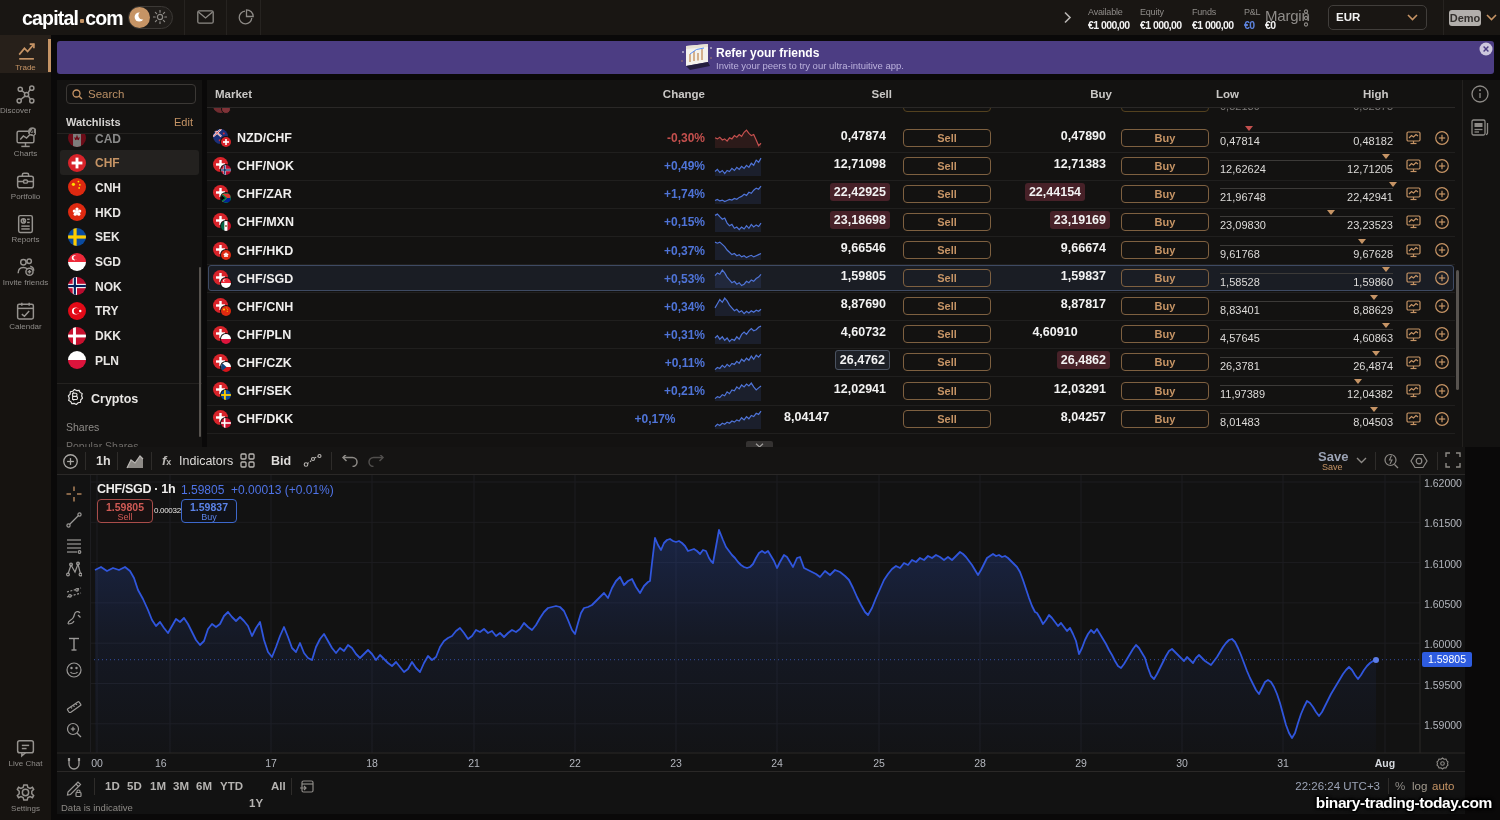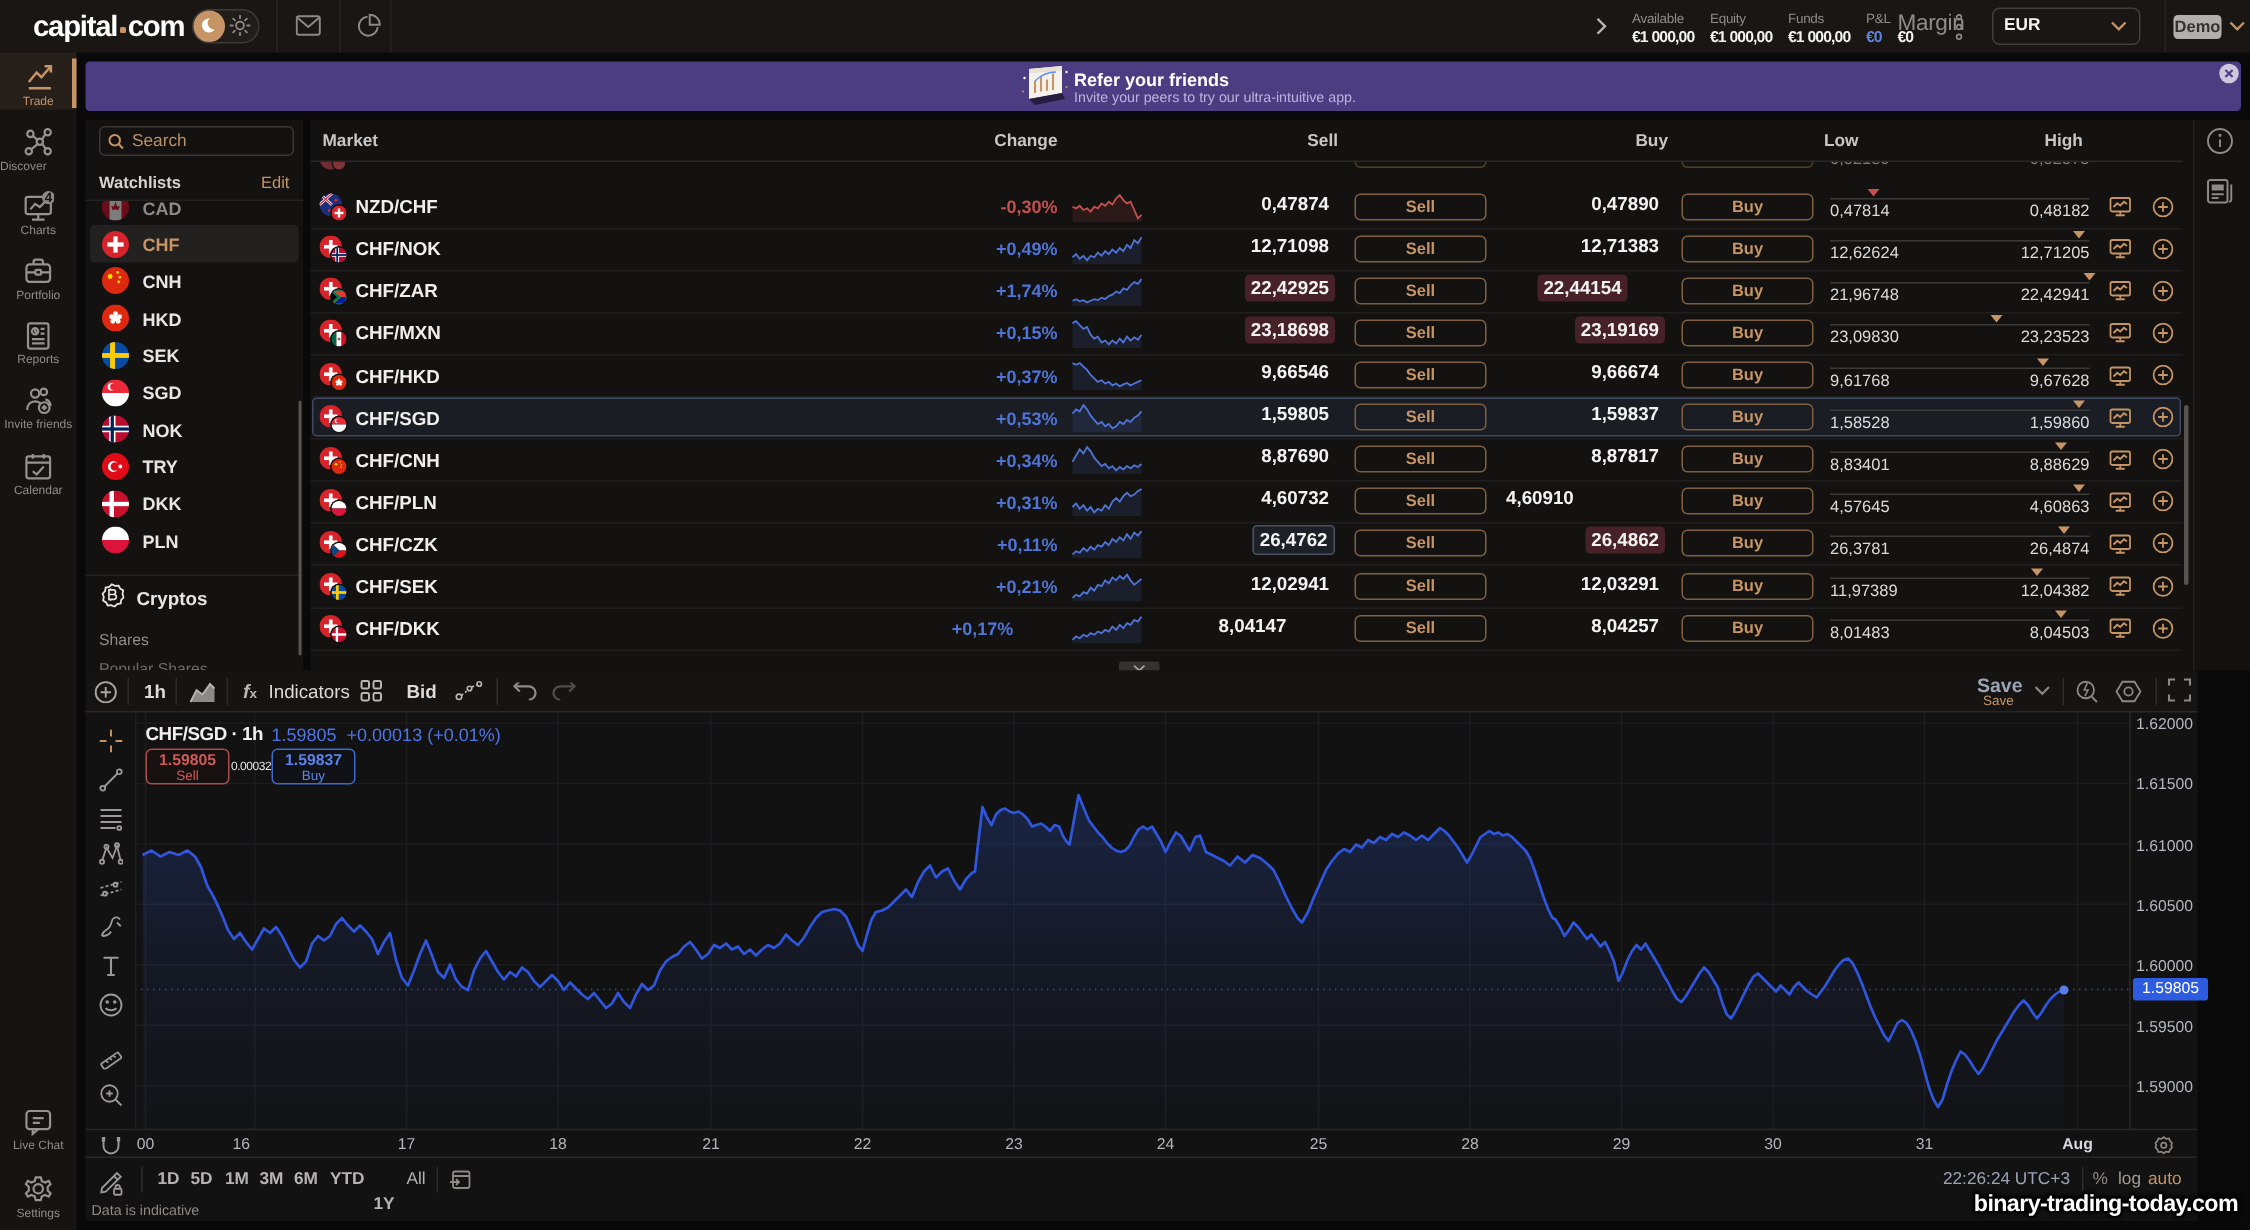--- a/index.html
+++ b/index.html
@@ -798,21 +798,21 @@
 <div class="abs" style="left:237px;top:327.8px;font-size:12.5px;font-weight:bold;color:#f0efee;">CHF/PLN</div>
 <div class="abs" style="left:605px;top:327.8px;width:100px;text-align:right;font-size:12px;font-weight:bold;color:#4f74d8;">+0,31%</div>
 <div class="abs" style="left:714px;top:324.3px;">
     <svg width="48" height="20" viewBox="0 0 48 20">
       <polygon points="1,20 1.0,14.0 3.4,11.6 5.8,15.2 8.3,12.8 10.7,16.4 13.1,14.0 15.5,17.6 17.9,15.2 20.4,16.4 22.8,12.8 25.2,15.2 27.6,10.4 30.1,8.0 32.5,10.4 34.9,6.8 37.3,4.5 39.7,6.8 42.2,5.7 44.6,3.3 47.0,2.1 47.0,20" fill="#4f74d8" opacity="0.14"></polygon>
       <polyline points="1.0,14.0 3.4,11.6 5.8,15.2 8.3,12.8 10.7,16.4 13.1,14.0 15.5,17.6 17.9,15.2 20.4,16.4 22.8,12.8 25.2,15.2 27.6,10.4 30.1,8.0 32.5,10.4 34.9,6.8 37.3,4.5 39.7,6.8 42.2,5.7 44.6,3.3 47.0,2.1" fill="none" stroke="#4f74d8" stroke-width="1.2"></polyline>
     </svg>
   </div>
 <div class="abs" style="left:780px;top:325.3px;width:110px;text-align:right;font-size:12.5px;font-weight:bold;color:#f2f2f2;white-space:nowrap;"><span style="padding:2px 4px;">4,60732</span></div>
 <div class="abs" style="left:903px;top:325.3px;width:88px;height:18px;border:1px solid #7e6040;border-radius:4px;text-align:center;line-height:17px;font-size:11px;font-weight:bold;color:#c69465;">Sell</div>
-<div class="abs" style="left:1000px;top:325.3px;width:110px;text-align:left;font-size:12.5px;font-weight:bold;color:#f2f2f2;white-space:nowrap;"><span style="padding:2px 4px;">4,60910</span></div>
+<div class="abs" style="left:1000px;top:325.3px;width:110px;text-align:center;font-size:12.5px;font-weight:bold;color:#f2f2f2;white-space:nowrap;"><span style="padding:2px 4px;">4,60910</span></div>
 <div class="abs" style="left:1121px;top:325.3px;width:88px;height:18px;border:1px solid #7e6040;border-radius:4px;text-align:center;line-height:17px;font-size:11px;font-weight:bold;color:#c69465;">Buy</div>
 <div class="abs" style="left:1220px;top:328.8px;width:173px;height:1px;background:#3c3a38;"></div>
 <div class="abs" style="left:1382.1px;top:322.8px;width:0;height:0;border-left:4px solid transparent;border-right:4px solid transparent;border-top:5px solid #c69465;"></div>
 <div class="abs" style="left:1220px;top:331.8px;font-size:11px;color:#dddbd9;">4,57645</div>
 <div class="abs" style="left:1293px;top:331.8px;width:100px;text-align:right;font-size:11px;color:#dddbd9;">4,60863</div>
 <svg class="abs" style="left:1406px;top:326.8px;" width="15" height="15" viewBox="0 0 15 15">
     <g fill="none" stroke="#c69465" stroke-width="1.2">
       <rect x="1" y="2" width="13" height="9" rx="1.2"></rect>
       <path d="M3 8 L5.5 5.5 L7.5 7 L10 4.5 L12 6"></path>
       <line x1="7.5" y1="11" x2="7.5" y2="13"></line>
@@ -967,21 +967,21 @@
     </svg>
   </div>
 <div class="abs" style="left:237px;top:412.1px;font-size:12.5px;font-weight:bold;color:#f0efee;">CHF/DKK</div>
 <div class="abs" style="left:605px;top:412.1px;width:100px;text-align:center;font-size:12px;font-weight:bold;color:#4f74d8;">+0,17%</div>
 <div class="abs" style="left:714px;top:408.6px;">
     <svg width="48" height="20" viewBox="0 0 48 20">
       <polygon points="1,20 1.0,17.6 3.4,15.3 5.8,16.5 8.3,14.2 10.7,15.3 13.1,13.1 15.5,14.2 17.9,12.0 20.4,13.1 22.8,10.9 25.2,12.0 27.6,8.7 30.1,10.9 32.5,7.6 34.9,9.8 37.3,6.5 39.7,7.6 42.2,4.3 44.6,5.4 47.0,2.1 47.0,20" fill="#4f74d8" opacity="0.14"></polygon>
       <polyline points="1.0,17.6 3.4,15.3 5.8,16.5 8.3,14.2 10.7,15.3 13.1,13.1 15.5,14.2 17.9,12.0 20.4,13.1 22.8,10.9 25.2,12.0 27.6,8.7 30.1,10.9 32.5,7.6 34.9,9.8 37.3,6.5 39.7,7.6 42.2,4.3 44.6,5.4 47.0,2.1" fill="none" stroke="#4f74d8" stroke-width="1.2"></polyline>
     </svg>
   </div>
-<div class="abs" style="left:780px;top:409.6px;width:110px;text-align:center;font-size:12.5px;font-weight:bold;color:#f2f2f2;white-space:nowrap;"><span style="padding:2px 4px;">8,04147</span></div>
+<div class="abs" style="left:780px;top:409.6px;width:110px;text-align:left;font-size:12.5px;font-weight:bold;color:#f2f2f2;white-space:nowrap;"><span style="padding:2px 4px;">8,04147</span></div>
 <div class="abs" style="left:903px;top:409.6px;width:88px;height:18px;border:1px solid #7e6040;border-radius:4px;text-align:center;line-height:17px;font-size:11px;font-weight:bold;color:#c69465;">Sell</div>
 <div class="abs" style="left:1000px;top:409.6px;width:110px;text-align:right;font-size:12.5px;font-weight:bold;color:#f2f2f2;white-space:nowrap;"><span style="padding:2px 4px;">8,04257</span></div>
 <div class="abs" style="left:1121px;top:409.6px;width:88px;height:18px;border:1px solid #7e6040;border-radius:4px;text-align:center;line-height:17px;font-size:11px;font-weight:bold;color:#c69465;">Buy</div>
 <div class="abs" style="left:1220px;top:413.1px;width:173px;height:1px;background:#3c3a38;"></div>
 <div class="abs" style="left:1370.0px;top:407.1px;width:0;height:0;border-left:4px solid transparent;border-right:4px solid transparent;border-top:5px solid #c69465;"></div>
 <div class="abs" style="left:1220px;top:416.1px;font-size:11px;color:#dddbd9;">8,01483</div>
 <div class="abs" style="left:1293px;top:416.1px;width:100px;text-align:right;font-size:11px;color:#dddbd9;">8,04503</div>
 <svg class="abs" style="left:1406px;top:411.1px;" width="15" height="15" viewBox="0 0 15 15">
     <g fill="none" stroke="#c69465" stroke-width="1.2">
       <rect x="1" y="2" width="13" height="9" rx="1.2"></rect>
@@ -1254,21 +1254,21 @@
 <div class="abs" style="left:57px;top:771px;width:1408px;height:1px;background:#2a2827;"></div>
 <div class="abs" style="left:94px;top:778px;width:1px;height:17px;background:#2e2c2a;"></div>
 <div class="abs" style="left:291px;top:778px;width:1px;height:17px;background:#2e2c2a;"></div>
 <div class="abs" style="left:105px;top:780px;font-size:11.5px;font-weight:bold;color:#b5b3b1;">1D</div>
 <div class="abs" style="left:127px;top:780px;font-size:11.5px;font-weight:bold;color:#b5b3b1;">5D</div>
 <div class="abs" style="left:150px;top:780px;font-size:11.5px;font-weight:bold;color:#b5b3b1;">1M</div>
 <div class="abs" style="left:173px;top:780px;font-size:11.5px;font-weight:bold;color:#b5b3b1;">3M</div>
 <div class="abs" style="left:196px;top:780px;font-size:11.5px;font-weight:bold;color:#b5b3b1;">6M</div>
 <div class="abs" style="left:220px;top:780px;font-size:11.5px;font-weight:bold;color:#b5b3b1;">YTD</div>
 <div class="abs" style="left:249px;top:780px;font-size:11.5px;font-weight:bold;color:#b5b3b1;margin-top:17px;">1Y</div>
-<div class="abs" style="left:271px;top:780px;font-size:11.5px;font-weight:normal;color:#b5b3b1;">All</div>
+<div class="abs" style="left:271px;top:780px;font-size:11.5px;font-weight:bold;color:#b5b3b1;">All</div>
 <svg class="abs" style="left:299px;top:780px;" width="15" height="13" viewBox="0 0 15 13" fill="none" stroke="#8d8a86" stroke-width="1.2">
     <rect x="3" y="1" width="11" height="11" rx="1.5"></rect>
     <path d="M3 4 H14"></path>
     <path d="M1 8 H7 M5 6 L7 8 L5 10"></path>
   </svg>
 <div class="abs" style="left:1295px;top:780px;width:85px;text-align:right;font-size:11.5px;color:#9ba3b5;">22:26:24 UTC+3</div>
 <div class="abs" style="left:1388px;top:778px;width:1px;height:16px;background:#2e2c2a;"></div>
 <div class="abs" style="left:1395px;top:780px;font-size:11.5px;color:#8d8a86;">%</div>
 <div class="abs" style="left:1412px;top:780px;font-size:11.5px;color:#a39b8f;">log</div>
 <div class="abs" style="left:1432px;top:780px;font-size:11.5px;color:#c69465;">auto</div>

